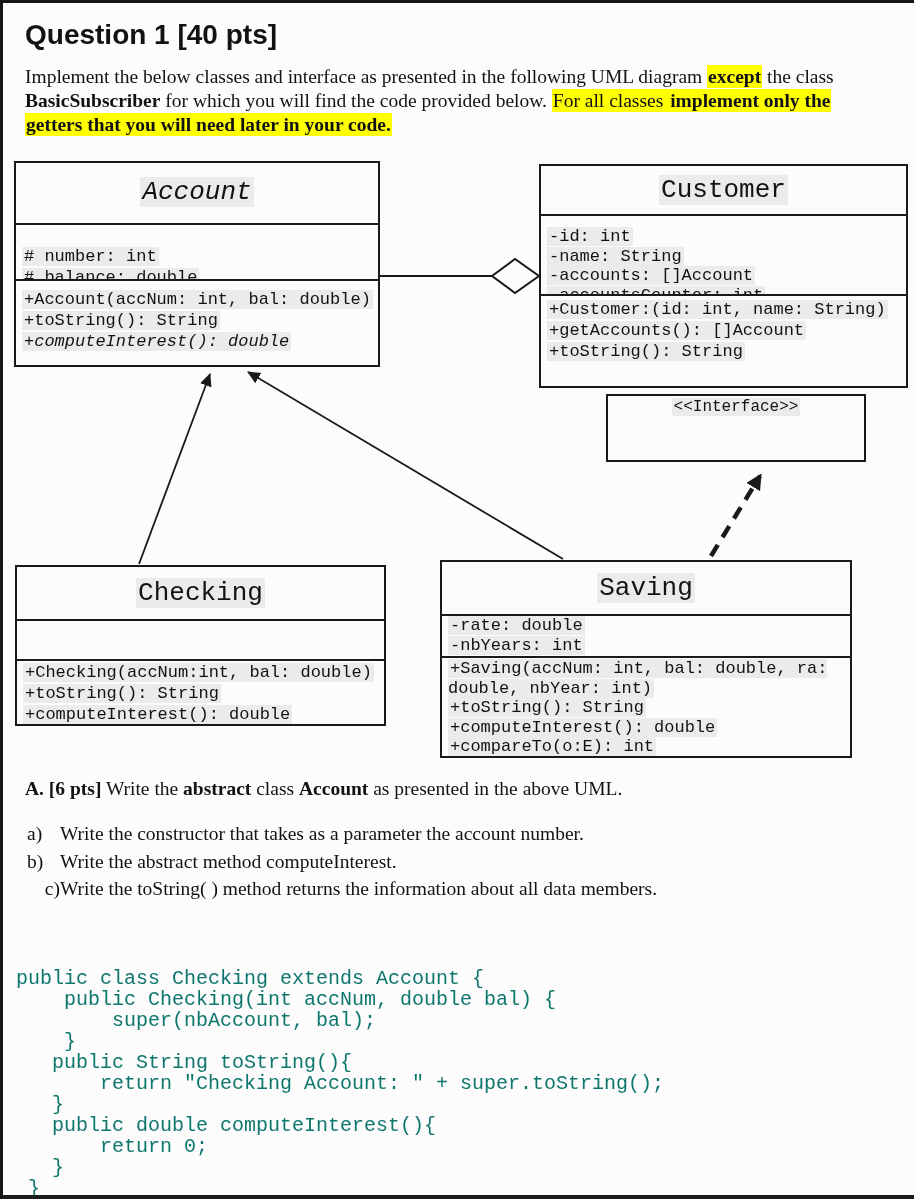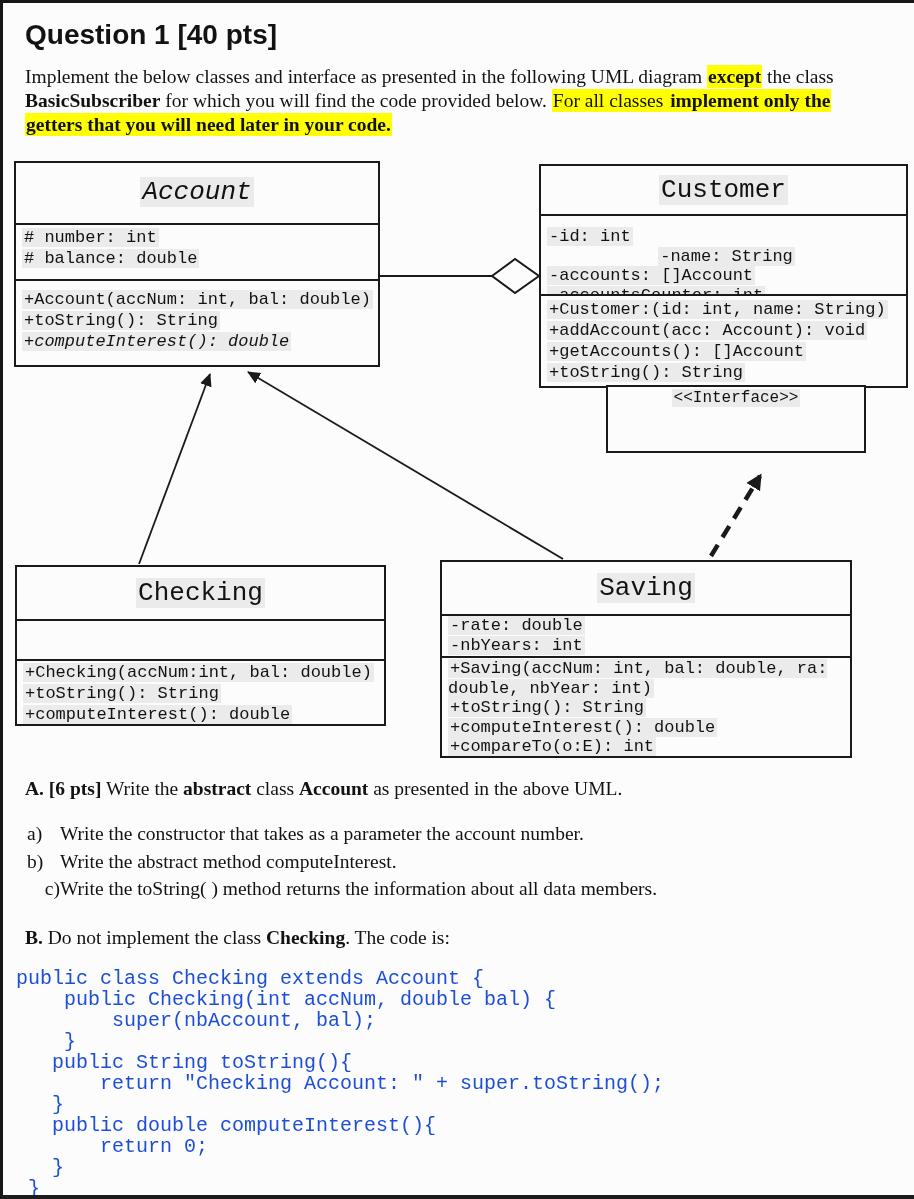--- a/index.html
+++ b/index.html
@@ -22,66 +22,65 @@
   .uml-line{font-size:17px;line-height:21px;white-space:normal;}
   .g{background:#ebebeb;padding:0 2px;}
   .it{font-style:italic;}
   .iface-head{text-align:center;font-size:16px;line-height:18px;padding-top:2px;}
   svg.overlay{position:absolute;left:0;top:0;pointer-events:none;}
   
   .sec{font-size:19.5px;line-height:22px;white-space:nowrap;}
   .li-label{display:inline-block;width:33px;}
   pre.code{
     margin:0;font-family:"Liberation Mono", monospace;font-size:20px;line-height:21px;
-    white-space:pre;color:#1d4ed8;
+    white-space:pre;color:#0f766e;
   }
 </style>
 </head>
 <body>
 
 <div class="page">
 
   <div class="abs qtitle" style="left:22px;top:16px;">Question 1 [40 pts]</div>
 
   <div class="abs para" style="left:22px;top:62px;">
     <span>Implement the below classes and interface as presented in the following UML diagram </span><span class="b hl">except</span><span> the class</span><br>
     <span class="b">BasicSubscriber</span><span> for which you will find the code provided below. </span><span class="hl">For all classes </span><span class="b hl">implement only the</span><br>
     <span class="b hl">getters that you will need later in your code.</span>
   </div>
 
   <div class="uml-box" style="left:11px;top:158px;width:366px;height:206px;">
     <div class="uml-title" style="height:60px;line-height:58px;"><span class="g it">Account</span></div>
-    <div class="uml-comp" style="height:56px;padding-top:2px;">
+    <div class="uml-comp" style="height:56px;padding-top:21px;">
       <div class="uml-line"><span class="g"># number: int</span></div>
       <div class="uml-line"><span class="g"># balance: double</span></div>
     </div>
     <div class="uml-comp" style="flex:1;padding-top:8px;">
       <div class="uml-line"><span class="g">+Account(accNum: int, bal: double)</span></div>
       <div class="uml-line"><span class="g">+toString(): String</span></div>
       <div class="uml-line it"><span class="g">+computeInterest(): double</span></div>
     </div>
   </div>
 
   <div class="uml-box" style="left:536px;top:161px;width:369px;height:224px;">
     <div class="uml-title" style="height:48px;line-height:48px;"><span class="g">Customer</span></div>
     <div class="uml-comp" style="height:80px;padding-top:11px;">
       <div class="uml-line" style="line-height:19.5px;"><span class="g">-id: int</span></div>
-      <div class="uml-line" style="line-height:19.5px;text-align:center;"><span class="g">-name: String</span></div>
+      <div class="uml-line" style="line-height:19.5px;"><span class="g">-name: String</span></div>
       <div class="uml-line" style="line-height:19.5px;"><span class="g">-accounts: []Account</span></div>
       <div class="uml-line" style="line-height:19.5px;"><span class="g">-accountsCounter: int</span></div>
     </div>
     <div class="uml-comp" style="flex:1;padding-top:3px;">
       <div class="uml-line"><span class="g">+Customer:(id: int, name: String)</span></div>
-      <div class="uml-line"><span class="g">+addAccount(acc: Account): void</span></div>
       <div class="uml-line"><span class="g">+getAccounts(): []Account</span></div>
       <div class="uml-line"><span class="g">+toString(): String</span></div>
     </div>
   </div>
 
-  <div class="uml-box" style="left:603px;top:382px;width:260px;height:68px;">
+  <div class="uml-box" style="left:603px;top:391px;width:260px;height:68px;">
     <div class="iface-head">
       <div><span class="g">&lt;&lt;Interface&gt;&gt;</span></div>
     </div>
   </div>
 
   <div class="uml-box" style="left:12px;top:562px;width:371px;height:161px;">
     <div class="uml-title" style="height:52px;line-height:52px;"><span class="g">Checking</span></div>
     <div class="uml-comp" style="height:40px;"></div>
     <div class="uml-comp" style="flex:1;padding-top:1px;">
       <div class="uml-line"><span class="g">+Checking(accNum:int, bal: double)</span></div>
@@ -131,23 +130,20 @@
   <div class="abs sec" style="left:24px;top:820px;">
     <span class="li-label">a)</span><span>Write the constructor that takes as a parameter the account number.</span>
   </div>
   <div class="abs sec" style="left:24px;top:848px;">
     <span class="li-label">b)</span><span>Write the abstract method computeInterest.</span>
   </div>
   <div class="abs sec" style="left:24px;top:875px;text-align:right;">
     <span class="li-label">c)</span><span>Write the toString( ) method returns the information about all data members.</span>
   </div>
 
-  <div class="abs sec" style="left:22px;top:924px;">
-    <span class="b">B.</span><span> Do not implement the class </span><span class="b">Checking</span><span>. The code is:</span>
-  </div>
 
   <pre class="code abs" style="left:13px;top:965px;">public class Checking extends Account {
     public Checking(int accNum, double bal) {
         super(nbAccount, bal);
     }
    public String toString(){
        return "Checking Account: " + super.toString();
    }
    public double computeInterest(){
        return 0;

